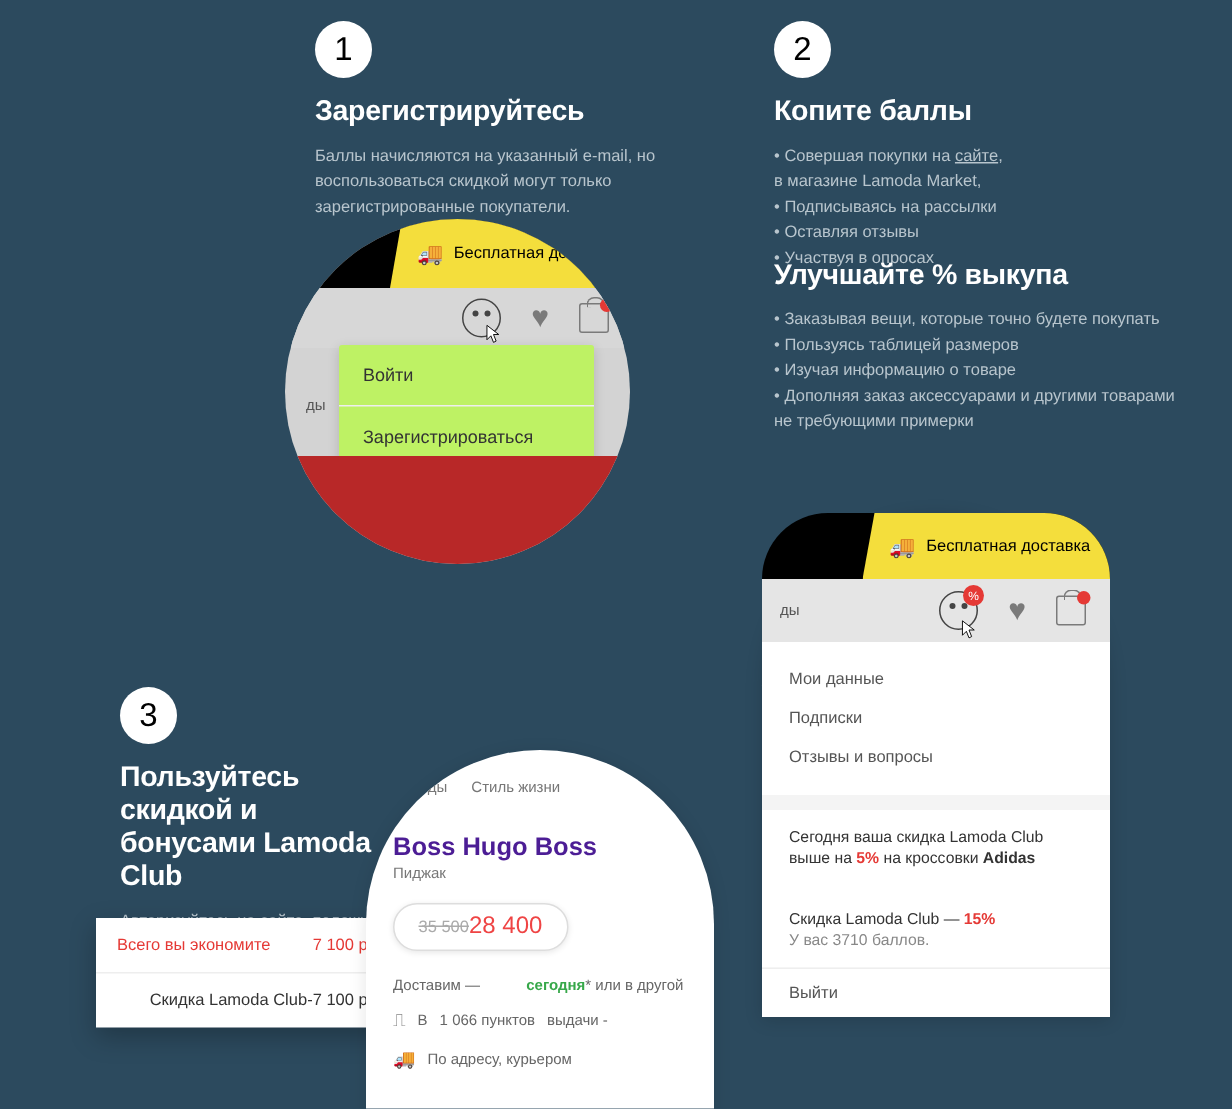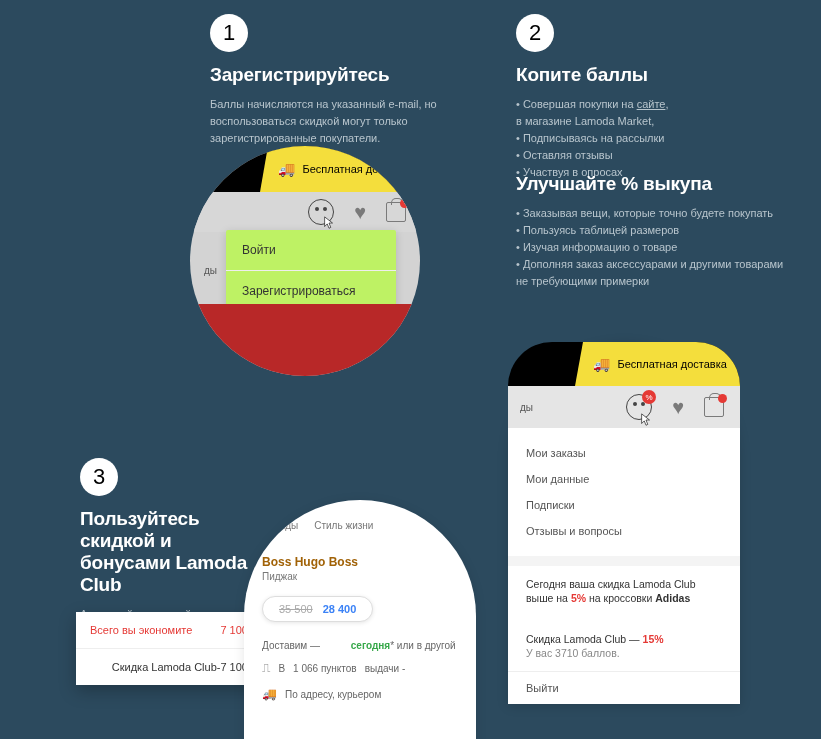--- a/index.html
+++ b/index.html
@@ -50,31 +50,31 @@
   .p2-line1 { font-size: 10.5px; color: #333; }
   .p2-line2 { font-size: 10.5px; color: #333; margin-top:2px;}
   .p2-line3 { font-size: 10.5px; color: #333; margin-top:29px;}
   .p2-line4 { font-size: 10.5px; color: #888; margin-top:2px;}
   .p2-logout { background:#fff;padding:10px 18px;font-size:11px;color:#555;border-top:1px solid #eee;}
   .red{color:#e53935;font-weight:600;}
   .bold{font-weight:600;}
 
   
   .sec3 { position: absolute; left: 80px; top: 458px; width: 180px; }
-  .savings { position: absolute; left: 76px; top: 612px; width: 210px; background: #fff; color: #333; font-size: 11px; box-shadow: 0 6px 16px rgba(0,0,0,0.25);}
+  .savings { position: absolute; left: 64px; top: 612px; width: 210px; background: #fff; color: #333; font-size: 11px; box-shadow: 0 6px 16px rgba(0,0,0,0.25);}
   .sav-row { display:flex;justify-content:space-between;padding:12px 14px;border-bottom:1px solid #eee;}
   .sav-row:last-child{border-bottom:none;justify-content:flex-end;}
   .sav-close { position:absolute;top:4px;right:-6px;width:18px;height:18px;border-radius:50%;background:#fff;box-shadow:0 1px 3px rgba(0,0,0,0.3);color:#888;font-size:11px;display:flex;align-items:center;justify-content:center;}
   .circle3 { position: absolute; left: 244px; top: 500px; width: 232px; height: 300px; border-top-left-radius: 116px; border-top-right-radius: 116px; overflow: hidden; background:#fff; box-shadow: 0 2px 12px rgba(0,0,0,0.1);}
   .c3-tabs { display:flex;gap:16px;padding:20px 18px 10px;font-size:10px;color:#777;}
-  .c3-title { font-size: 12px; font-weight: 600; color: #a16207; padding: 14px 18px 2px; }
+  .c3-title { font-size: 17px; font-weight: 600; color: #4c1d95; padding: 14px 18px 2px; }
   .c3-sub { font-size: 10px; color: #777; padding: 0 18px; }
-  .c3-price { position:relative; margin:14px 18px; display:inline-flex;align-items:center;gap:10px;background:#fff;border:1px solid #ddd;border-radius:16px;padding:6px 16px;box-shadow:0 1px 4px rgba(0,0,0,0.1);}
+  .c3-price { position:relative; margin:14px 18px; display:inline-flex;align-items:center;background:#fff;border:1px solid #ddd;border-radius:16px;padding:6px 16px;box-shadow:0 1px 4px rgba(0,0,0,0.1);}
   .c3-old { font-size:11px;color:#aaa;text-decoration:line-through;}
-  .c3-new { font-size:11px;color:#3b82f6;font-weight:700;}
+  .c3-new { font-size:16px;color:#ef4444;font-weight:400;}
   .c3-info { font-size:10px;color:#666;padding:4px 18px;}
   .c3-info .g{color:#37a84a;font-weight:600;margin-left:28px;}
   .c3-irow{display:flex;align-items:center;gap:8px;padding:6px 18px;font-size:10px;color:#666;}
   .c3-ii{font-size:12px;color:#888;}
 </style>
 </head>
 <body>
 
 <div class="sec1">
   <div class="num-badge">1</div>
@@ -145,21 +145,20 @@
         <svg class="c1-cursor" style="bottom:-8px;right:-2px;" viewBox="0 0 16 16">
             <path d="M3 1 L3 12 L6 9 L8 14 L10 13 L8 8 L12 8 Z" fill="#fff" stroke="#000" stroke-width="0.7"></path>
           </svg>
       </div>
       <span class="c1-heart">♥</span>
       <div class="c1-bag">
           <div class="c1-bag-dot"></div>
         </div>
     </div>
     <div class="p2-list">
-      <div class="p2-item">Мои заказы</div>
       <div class="p2-item">Мои данные</div>
       <div class="p2-item">Подписки</div>
       <div class="p2-item">Отзывы и вопросы</div>
     </div>
     <div class="p2-block">
       <div class="p2-line1">Сегодня ваша скидка Lamoda Club</div>
       <div class="p2-line2"><span>выше на </span><span class="red">5%</span><span> на кроссовки  </span><span class="bold">Adidas</span></div>
       <div class="p2-line3"><span>Скидка Lamoda Club — </span><span class="red">15%</span></div>
       <div class="p2-line4">У вас 3710 баллов.</div>
     </div>

